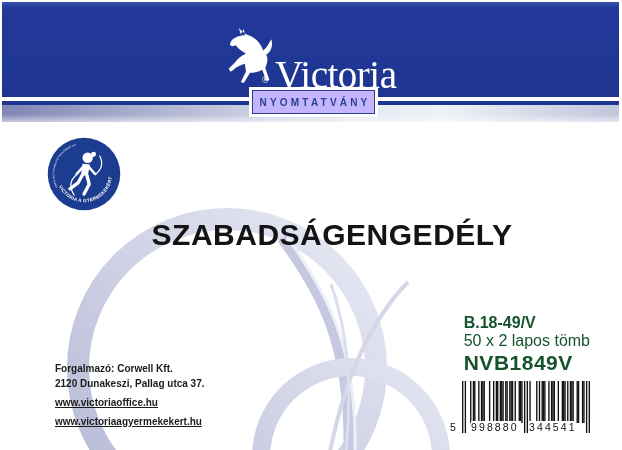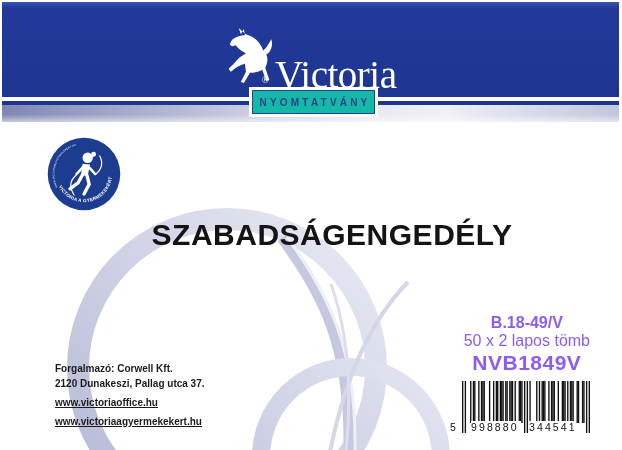--- a/index.html
+++ b/index.html
@@ -12,32 +12,32 @@
     background:linear-gradient(#3a55ac 0,#22399a 6%,#1e3691 100%);}
   .hdr-whiteline{position:absolute;left:2px;right:3px;top:97px;height:4px;background:#ffffff;}
   .hdr-navyline{position:absolute;left:2px;right:3px;top:101px;height:4px;background:#1e3691;}
   .hdr-band{position:absolute;left:2px;right:3px;top:105px;height:17px;
     background:linear-gradient(90deg,#7e86b4 0%,#9aa0c4 14%,#c6cade 38%,#e7e9f3 58%,#eff1f8 72%,#d3d7e7 88%,#c2c6db 100%);}
   .hdr-band:after{content:"";position:absolute;inset:0;background:linear-gradient(rgba(255,255,255,0) 55%,rgba(255,255,255,.55) 100%);}
   .horse{position:absolute;left:226px;top:27px;width:48px;height:57px;}
   .reg-mark{position:absolute;left:262px;top:75px;font-size:9px;color:#ffffff;}
   .wordmark{position:absolute;left:275px;top:55px;font-family:"Liberation Serif",serif;
     font-weight:normal;font-size:39px;line-height:1;color:#ffffff;letter-spacing:-.5px;}
-  .nyomt-box{position:absolute;left:252px;top:90px;width:121px;height:22px;background:#14b8a6;
+  .nyomt-box{position:absolute;left:252px;top:90px;width:121px;height:22px;background:#c4b5fd;
     border:1px solid #2a3f93;box-shadow:0 0 0 3px #ffffff;display:flex;align-items:center;justify-content:center;}
   .nyomt-box span{font-size:10px;font-weight:600;letter-spacing:3.2px;color:#2a3f93;padding-left:3px;}
   
   .watermark{position:absolute;left:0;top:125px;width:622px;height:325px;pointer-events:none;}
   
   .charity{position:absolute;left:47px;top:137px;width:74px;height:74px;}
   
   .title{position:absolute;left:42px;right:0;top:218px;text-align:center;
     font-size:30px;font-weight:bold;color:#141414;letter-spacing:.5px;white-space:nowrap;}
   
-  .prod{position:absolute;right:32px;top:314px;text-align:center;color:#8b5cf6;}
+  .prod{position:absolute;right:32px;top:314px;text-align:left;color:#14532d;}
   .prod .formno{font-size:16px;font-weight:bold;line-height:18px;}
   .prod .format{font-size:16px;line-height:18px;}
   .prod .sku{font-size:21px;font-weight:bold;line-height:25px;letter-spacing:.5px;}
   
   .dist{position:absolute;left:55px;top:362px;color:#1b1b1b;font-weight:bold;}
   .dist div{font-size:10px;line-height:14.5px;}
   .dist .gap{margin-top:4px;line-height:15px;text-decoration:underline;}
   
   .barcode{position:absolute;left:462px;top:381px;width:128px;height:52px;background:#ffffff;}
   .barcode svg{position:absolute;left:0;top:0;width:128px;height:52px;}

